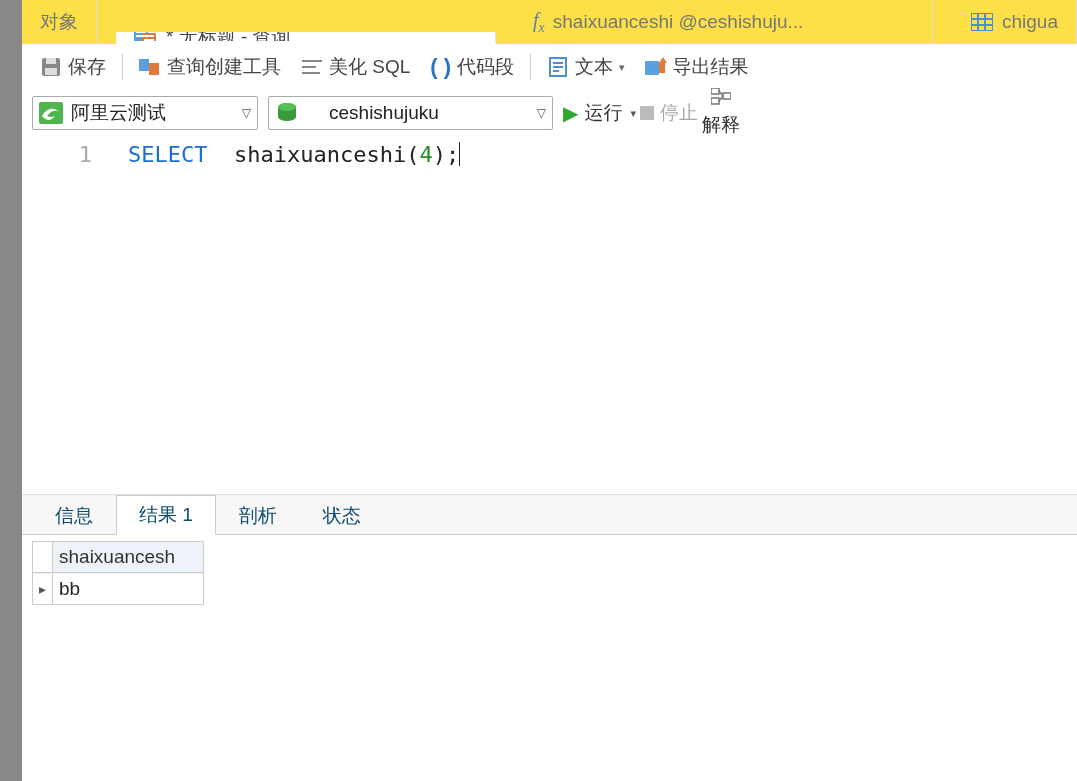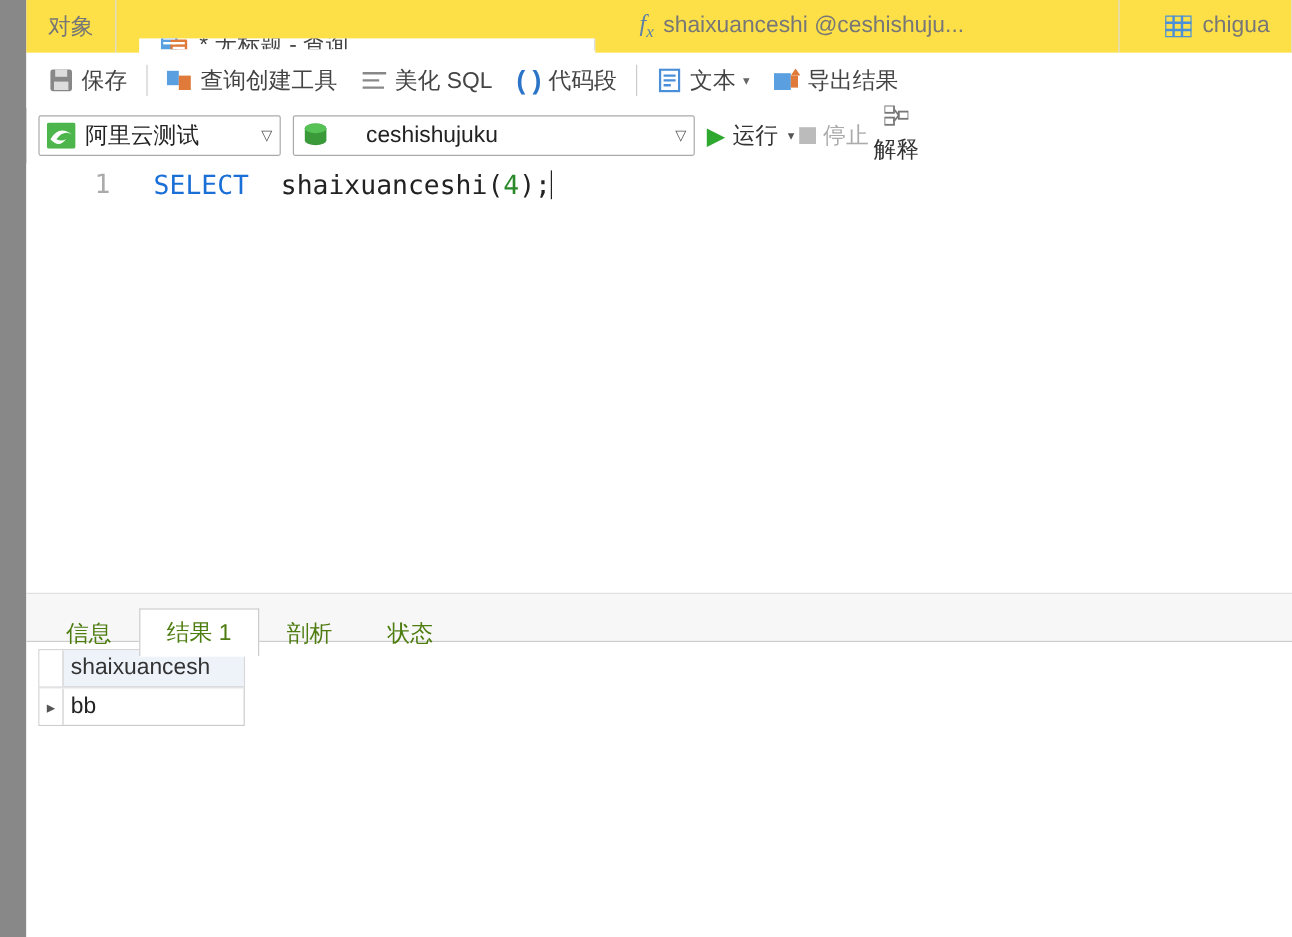--- a/index.html
+++ b/index.html
@@ -95,22 +95,22 @@
     border-radius:2px;
     background:#fff;
     padding:0 6px;
     gap:8px;
     font-size:19px;
     color:#222;
   }
   .combo .cicon{width:24px;height:22px;display:flex;align-items:center;justify-content:center;}
   .combo .ctxt{flex:1;}
   .combo .caret{font-size:12px;color:#555;}
-  .combo1{width:202px;align-items:center;}
-  .combo2{width:335px;gap:30px;}
+  .combo1{width:226px;align-items:center;}
+  .combo2{width:285px;gap:30px;}
   .run-group{display:flex;align-items:center;gap:4px;}
   .run-btn{display:flex;align-items:center;gap:6px;font-size:19px;color:#333;}
   .run-btn .tri{color:#2fa82f;font-size:20px;}
   .run-btn .caret{font-size:11px;color:#555;margin-left:2px;}
   .stop-btn{display:flex;align-items:center;gap:6px;font-size:19px;color:#aaa;}
   .stop-btn .sq{width:14px;height:14px;background:#bbb;}
   .explain-btn{display:flex;align-items:center;gap:6px;font-size:19px;color:#333;flex-direction:column;}
 
   
   .editor {
@@ -145,25 +145,25 @@
     display:flex;
     align-items:flex-end;
     height:40px;
     background:#f7f7f7;
     padding-left:10px;
     border-top:1px solid #e0e0e0;
   }
   .rtab{
     padding:6px 22px;
     font-size:19px;
-    color:#4d7c0f;
+    color:#0c4a6e;
     border:1px solid transparent;
     border-bottom:none;
     position:relative;
-    top:13px;
+    top:1px;
   }
   .rtab.active{
     background:#fff;
     border:1px solid #ccc;
     border-bottom:1px solid #fff;
   }
 
   
   .result-area{
     flex:1;

